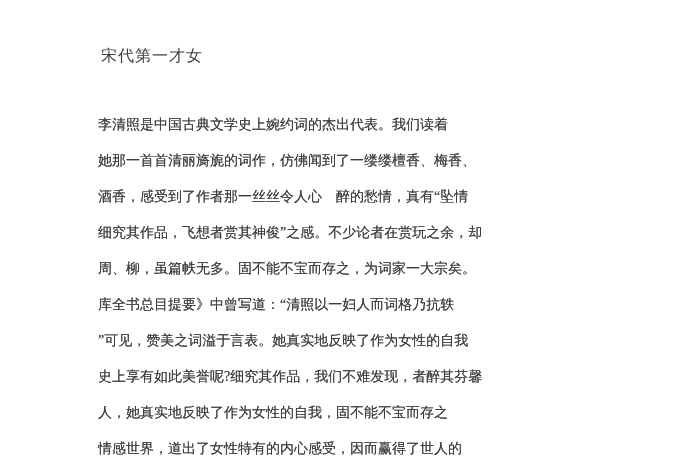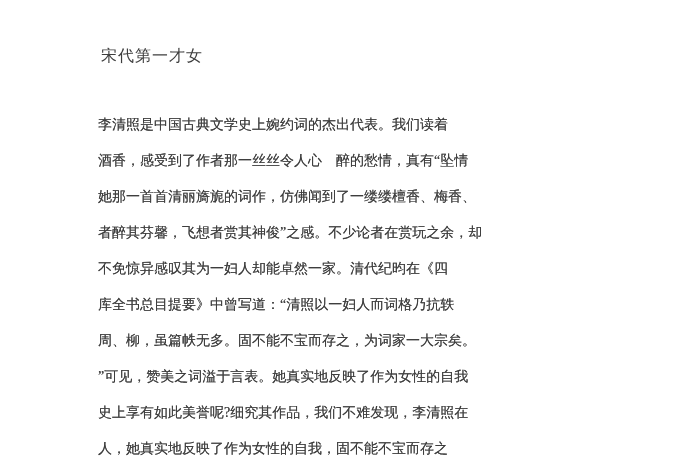--- a/index.html
+++ b/index.html
@@ -42,24 +42,23 @@
     text-shadow: 0 0 0.6px #6a6a6a;
   }
 </style>
 </head>
 <body>
 
 <div class="page">
   <div class="doc-title">宋代第一才女</div>
   <div class="paragraph">
       <div class="line">李清照是中国古典文学史上婉约词的杰出代表。我们读着</div>
+      <div class="line">她那一首首清丽旖旎的词作，仿佛闻到了一缕缕檀香、梅香、</div>
       <div class="line">酒香，感受到了作者那一丝丝令人心　醉的愁情，真有“坠情</div>
-      <div class="line">她那一首首清丽旖旎的词作，仿佛闻到了一缕缕檀香、梅香、</div>
-      <div class="line">者醉其芬馨，飞想者赏其神俊”之感。不少论者在赏玩之余，却</div>
-      <div class="line">不免惊异感叹其为一妇人却能卓然一家。清代纪昀在《四</div>
+      <div class="line">细究其作品，飞想者赏其神俊”之感。不少论者在赏玩之余，却</div>
+      <div class="line">周、柳，虽篇帙无多。固不能不宝而存之，为词家一大宗矣。</div>
       <div class="line">库全书总目提要》中曾写道：“清照以一妇人而词格乃抗轶</div>
-      <div class="line">周、柳，虽篇帙无多。固不能不宝而存之，为词家一大宗矣。</div>
       <div class="line">”可见，赞美之词溢于言表。她真实地反映了作为女性的自我</div>
-      <div class="line">史上享有如此美誉呢?细究其作品，我们不难发现，李清照在</div>
+      <div class="line">史上享有如此美誉呢?细究其作品，我们不难发现，者醉其芬馨</div>
       <div class="line">人，她真实地反映了作为女性的自我，固不能不宝而存之</div>
       <div class="line">情感世界，道出了女性特有的内心感受，因而赢得了世人的</div>
     </div>
 </div>
 
 </body></html>

